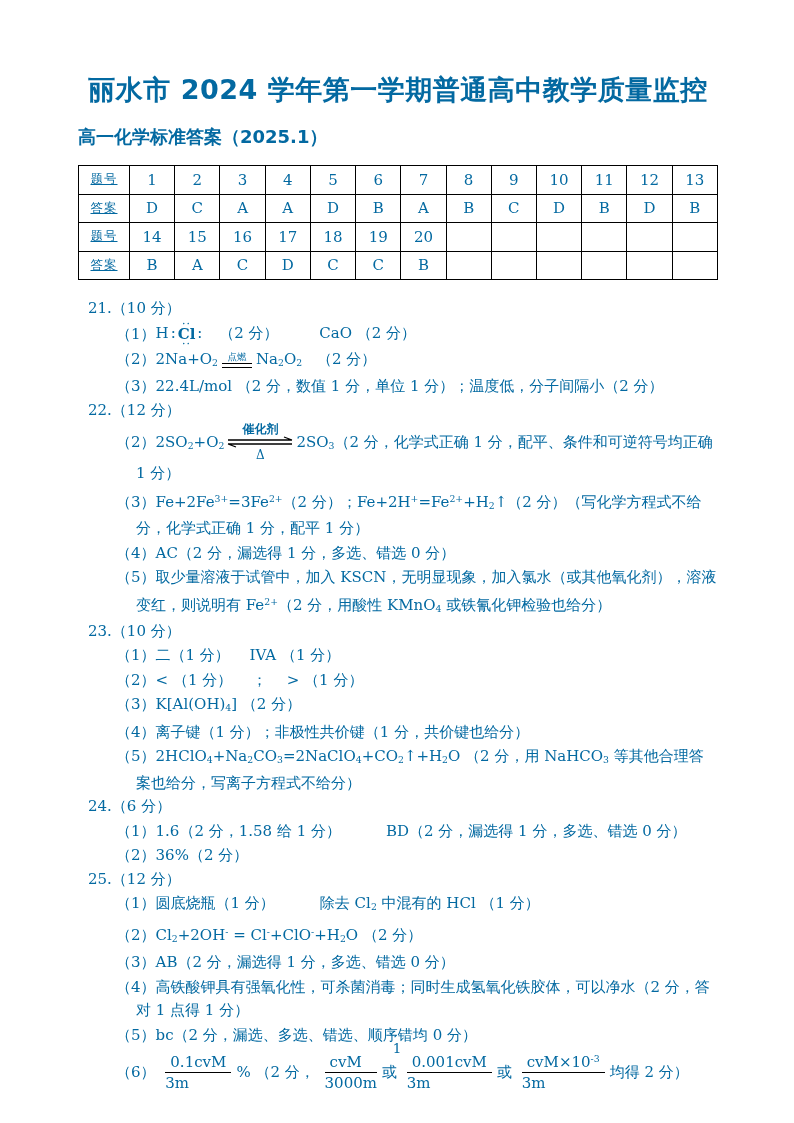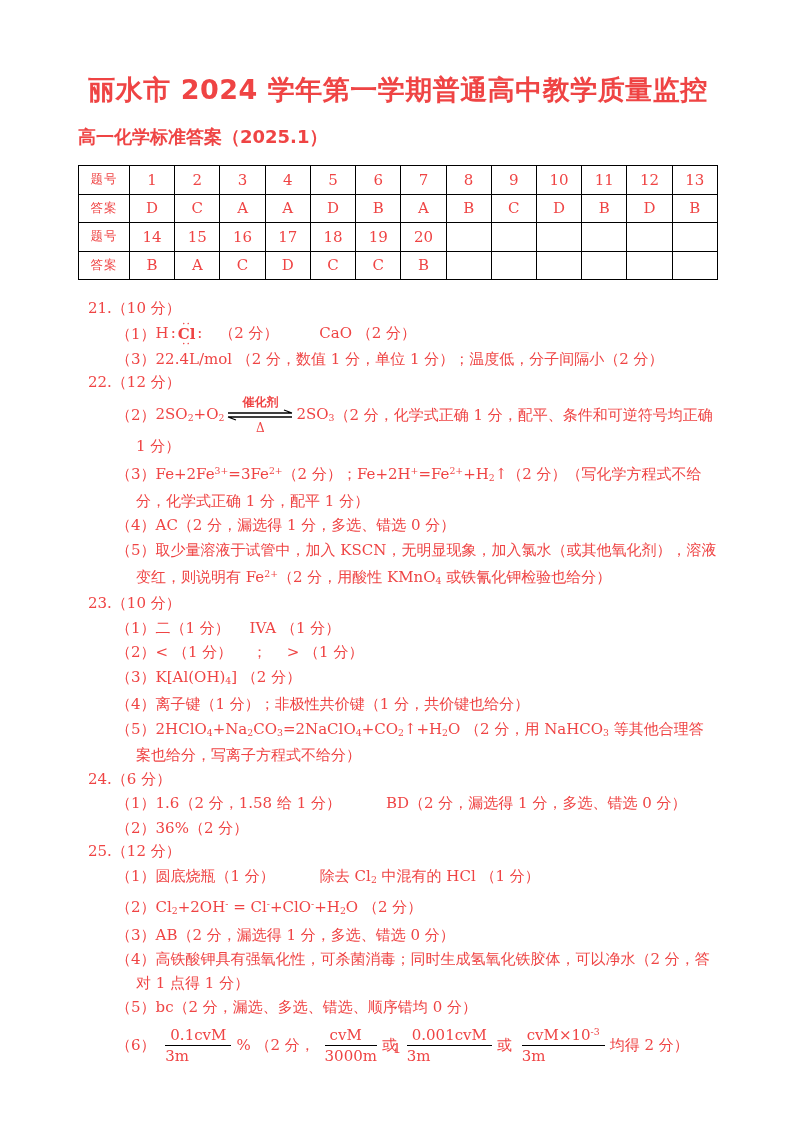--- a/index.html
+++ b/index.html
@@ -1,20 +1,20 @@
 <!DOCTYPE html>
 <html><head>
 <meta charset="utf-8">
 <style>
   * { box-sizing: border-box; }
   html, body { margin: 0; padding: 0; background: #ffffff; }
   .page {
     position: relative;
     width: 794px; height: 1123px;
-    background: #ffffff; color: #ef4444;
+    background: #ffffff; color: #0369a1;
     font-family: "DejaVu Serif", "Liberation Serif", serif;
     font-size: 15px;
     overflow: hidden;
   }
   .content { padding: 74px 76px 0 78px; }
   .title {
     text-align: center;
     font-family: "DejaVu Sans", "Liberation Sans", sans-serif;
     font-weight: 700; font-size: 27px; letter-spacing: 0.5px;
     line-height: 1.15;
@@ -27,21 +27,21 @@
   table.answers {
     width: 100%; margin-top: 16px;
     border-collapse: collapse; table-layout: fixed;
     border: 1.5px solid #000;
   }
   table.answers td {
     border: 1px solid #000;
     height: 28.5px; text-align: center; vertical-align: middle;
     font-size: 15px; padding: 0;
   }
-  table.answers td.lbl { font-size: 12.5px; letter-spacing: 1px; }
+  table.answers td.lbl { font-size: 12.5px; letter-spacing: 1px; text-decoration: underline; }
   table.answers col.c-lbl { width: 51px; }
   .qa { margin-top: 17px; line-height: 23.5px; }
   .q-header { margin-left: 10px; }
   .ans { margin-left: 38px; padding-left: 20px; text-indent: -20px; margin-top: 1px; }
   sub { font-size: 0.62em; vertical-align: -0.22em; }
   sup { font-size: 0.62em; vertical-align: 0.5em; }
   .gap-s { margin-left: 10px; }
   .gap-l { margin-left: 36px; }
   .stack {
     display: inline-flex; flex-direction: column;
@@ -182,20 +182,27 @@
         <div class="q-header">21.（10 分）</div>
         <div class="ans">
           <span>（1）</span><span class="lewis"><span>H</span><span class="lcolon">:</span><span class="stack lew">
                 <span class="dots">··</span>
                 <span class="lew-el">Cl</span>
                 <span class="dots">··</span>
               </span><span class="lcolon">:</span></span>
           <span class="gap-s">（2 分）</span>
           <span class="gap-l">CaO （2 分）</span>
         </div>
+        <div class="ans">
+          <span>（2）</span><span>2Na+O<sub>2</sub></span><span class="stack cond-eq">
+              <span class="cond">点燃</span>
+              <span class="dline"></span>
+            </span><span>Na<sub>2</sub>O<sub>2</sub></span>
+          <span class="gap-s">（2 分）</span>
+        </div>
         <div class="ans">（3）22.4L/mol （2 分，数值 1 分，单位 1 分）；温度低，分子间隔小（2 分）</div>
       </div>
 
       <div>
         <div class="q-header">22.（12 分）</div>
         <div class="ans">
           <span>（2）</span><span>2SO<sub>2</sub>+O<sub>2</sub></span><span class="stack rev-eq">
               <span class="cond-top">催化剂</span>
               <svg width="70" height="12" viewBox="0 0 70 12">
                 <path d="M3 4 H67 M59 1 L67 4" stroke="#000" stroke-width="1.3" fill="none"></path>

